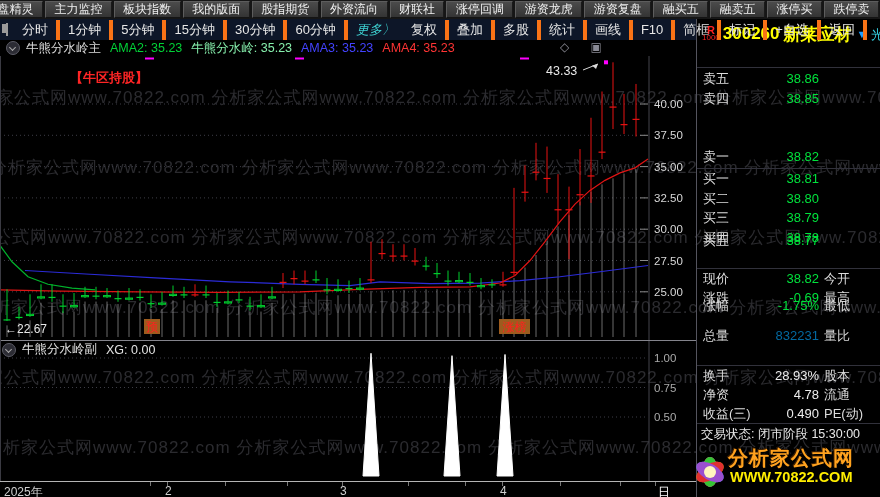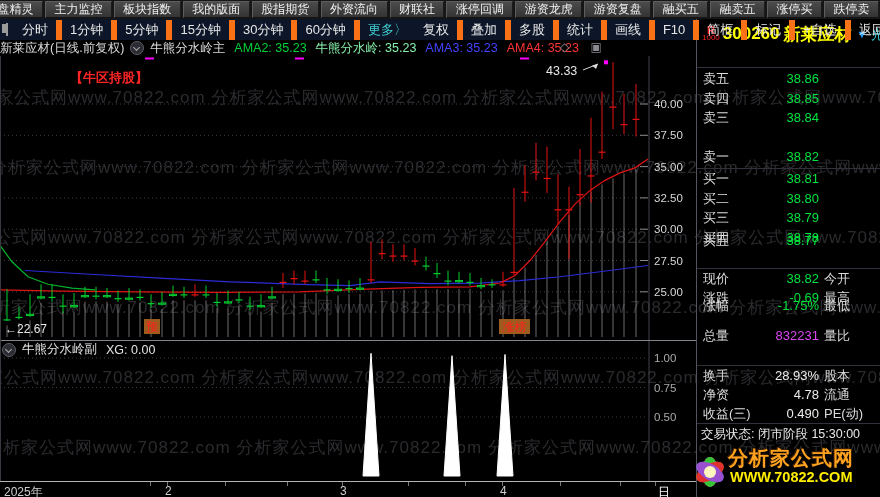--- a/index.html
+++ b/index.html
@@ -8,22 +8,22 @@
   
   .menu-row{position:absolute;left:0;top:0;width:880px;height:19px;background:#161616;display:flex;z-index:4;}
   .m1btn{flex:1 1 auto;margin:1px 1px 1px 1px;background:linear-gradient(#4b4b4b,#343434);
          border:1px solid #5d5d5d;border-bottom-color:#141414;border-right-color:#1a1a1a;
          color:#f0f0f0;font-size:12px;line-height:14px;text-align:center;white-space:nowrap;
          padding:0 4px;overflow:hidden;}
   .m1btn:first-child{margin-left:-12px;}
   
   .toolbar{position:absolute;left:0;top:19px;width:696px;height:21px;background:#0d1628;
            display:flex;align-items:center;z-index:4;color:#e6e6e6;font-size:13px;}
-  .tb-item{padding:0 8px;border-right:6px solid #f97316;line-height:20px;white-space:nowrap;}
-  .tb-item.no-sep{border-right:none;}
+  .tb-item{padding:0 8px;border-right:4px solid #f97316;line-height:20px;white-space:nowrap;}
+  .tb-item.no-sep{border-right:none;font-style:italic;}
   .tb-more{color:#3fd4d4;}
   .tb-spacer{width:30px;}
   .win-icon{width:13px;height:11px;border:1px solid #9a9a9a;margin:0 6px 0 6px;position:relative;}
   .win-icon::after{content:"";position:absolute;right:0;top:0;width:5px;height:9px;background:#9a9a9a;}
   
   .chart-header{position:absolute;left:0;top:40px;width:696px;height:16px;display:flex;
                 align-items:center;z-index:3;font-size:12.5px;color:#dcdcdc;white-space:nowrap;}
   .chev-circle{width:12px;height:12px;border-radius:50%;background:#2c2c34;border:1px solid #5c5c66;
                margin:0 6px;position:relative;flex:0 0 auto;}
   .chev-circle::after{content:"";position:absolute;left:3px;top:3px;width:4px;height:4px;
@@ -51,21 +51,21 @@
   .rp-header{position:absolute;left:0;top:3px;width:184px;height:24px;display:flex;align-items:center;}
   .badge{display:flex;flex-direction:column;align-items:center;line-height:8px;margin:0 3px 0 5px;color:#ff2222;}
   .badge .r{font-size:11px;font-weight:bold;} .badge .k{font-size:8px;}
   .stock-code,.stock-name{color:#ffff00;font-size:17px;font-weight:bold;margin-right:4px;}
   .tri-down{color:#1e9fff;font-size:11px;margin-left:1px;}
   .rp-row{position:absolute;left:0;width:184px;height:19px;line-height:19px;white-space:nowrap;}
   .rp-label{position:absolute;left:6px;}
   .rp-val{position:absolute;left:40px;width:82px;text-align:right;}
   .rp-label2{position:absolute;left:127px;}
   .rp-sep{position:absolute;left:0;width:184px;height:1px;background:#31313b;}
-  .v-green{color:#00e23c;} .v-yellow{color:#d946ef;} .v-red{color:#ff3434;} .v-white{color:#ececec;}
+  .v-green{color:#00e23c;} .v-yellow{color:#0369a1;} .v-red{color:#ff3434;} .v-white{color:#ececec;}
   .rp-status{position:absolute;left:4px;width:180px;overflow:hidden;font-size:12.5px;color:#e8e8e8;white-space:nowrap;}
   .corner-cut{position:absolute;left:174px;top:7px;color:#37d6e8;font-size:13px;z-index:5;}
   
   .logo{position:absolute;left:684px;top:443px;width:196px;height:54px;z-index:6;}
   .logo-flower{position:absolute;left:0;top:2px;}
   .logo-title{position:absolute;left:44px;top:2px;font-size:20px;font-weight:bold;color:#ffa21f;
               letter-spacing:1px;text-shadow:1px 1px 0 #000,-1px -1px 0 #402000,0 2px 2px #000;}
   .logo-url{position:absolute;left:46px;top:26px;font-size:14.5px;font-weight:bold;color:#ffee00;
             text-shadow:1px 1px 1px #000;}
 </style>
@@ -114,21 +114,20 @@
     <div class="tb-item">统计</div>
     <div class="tb-item">画线</div>
     <div class="tb-item">F10</div>
     <div class="tb-item">简框</div>
     <div class="tb-item">标记</div>
     <div class="tb-item">+自选</div>
     <div class="tb-item">返回</div>
   </div>
 
 <div class="chart-header">
-  <span>新莱应材(日线.前复权)</span>
   <span class="chev-circle"></span>
   <span class="hv">牛熊分水岭主</span>
   <span class="hv c-green"><span>AMA2:</span> <span>35.23</span></span>
   <span class="hv c-gray"><span>牛熊分水岭:</span> <span>35.23</span></span>
   <span class="hv c-blue"><span>AMA3:</span> <span>35.23</span></span>
   <span class="hv c-red"><span>AMA4:</span> <span>35.23</span></span>
   <span class="hdr-icons">◇ ▣</span>
 </div>
 
 <svg class="main-svg" id="main-svg" width="696" height="285">
@@ -398,24 +397,20 @@
   <span class="corner-cut">光</span>
     <div class="rp-sep" style="top: 48px;"></div>
     <div class="rp-row" style="top: 50px;">
       <div class="rp-label">卖五</div>
       <div class="rp-val v-green">38.86</div>
     </div>
     <div class="rp-row" style="top: 69.6px;">
       <div class="rp-label">卖四</div>
       <div class="rp-val v-green">38.85</div>
     </div>
-    <div class="rp-row" style="top: 89.2px;">
-      <div class="rp-label">卖三</div>
-      <div class="rp-val v-green">38.84</div>
-    </div>
     <div class="rp-row" style="top: 128.4px;">
       <div class="rp-label">卖一</div>
       <div class="rp-val v-green">38.82</div>
     </div>
     <div class="rp-sep" style="top: 148.5px;"></div>
     <div class="rp-row" style="top: 150px;">
       <div class="rp-label">买一</div>
       <div class="rp-val v-green">38.81</div>
     </div>
     <div class="rp-row" style="top: 169.6px;">

